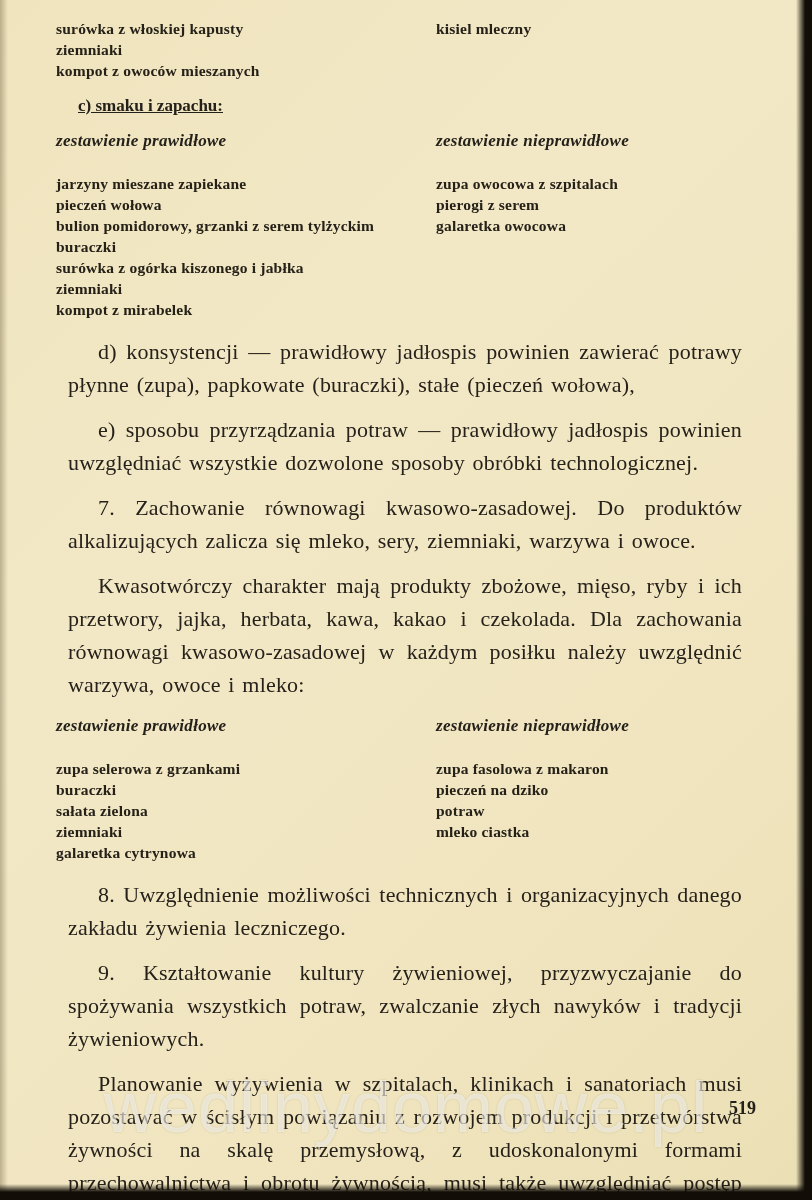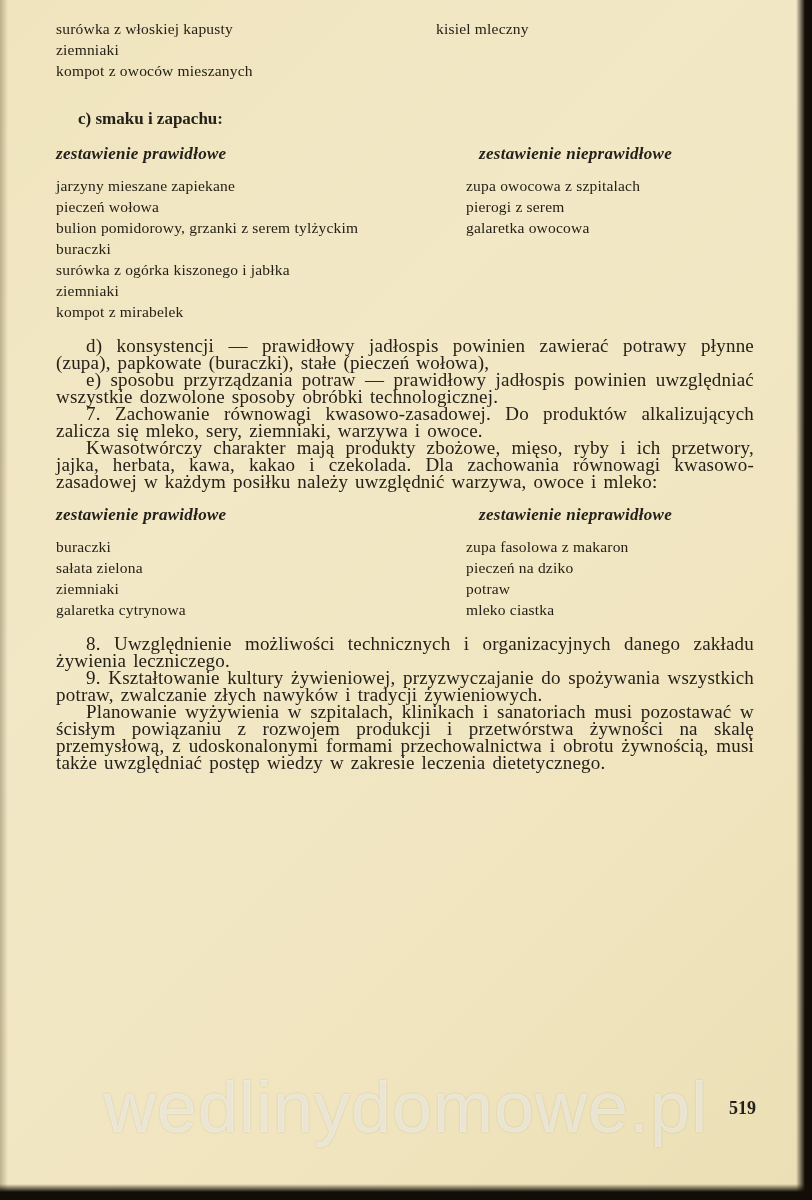--- a/index.html
+++ b/index.html
@@ -17,47 +17,48 @@
     position:relative;
     padding:18px 58px 0 56px;
     z-index:1;
   }
   
   .cols { display:flex; }
   .col-left { flex:0 0 380px; }
   .col-right { flex:1 1 auto; }
 
   .menu-list .list-line {
-    font-weight:400;
+    font-weight:700;
     font-size:15.5px;
     line-height:21px;
     letter-spacing:0.2px;
     color:#262118;
   }
   .section-heading {
     font-weight:700;
     font-size:17px;
-    margin:28px 0 0 22px;
+    margin:15px 0 0 22px;
     color:#24201a;
+    text-decoration:underline;
   }
   .cmp-header {
     font-weight:700;
     font-style:italic;
     font-size:17px;
     letter-spacing:0.3px;
     color:#24201a;
   }
-  .cmp-header-row { margin-top:15px;gap:43px; }
-  .cmp-lists { margin-top:11px;gap:30px; }
+  .cmp-header-row { margin-top:15px; }
+  .cmp-lists { margin-top:22px; }
 
   .paras { margin-top:15px; }
   .paras p {
-    margin:0;
-    font-size:19px;
-    line-height:17px;
+    margin:12px;
+    font-size:22px;
+    line-height:33px;
     text-align:justify;
     text-indent:30px;
     letter-spacing:0.2px;
     word-spacing:2px;
     color:#26211a;
   }
 
   .watermark {
     position:absolute;
     left:0; right:0;
@@ -146,20 +147,21 @@
         <p>7. Zachowanie równowagi kwasowo-zasadowej. Do produktów alkalizujących zalicza się mleko, sery, ziemniaki, warzywa i owoce.</p>
         <p>Kwasotwórczy charakter mają produkty zbożowe, mięso, ryby i ich przetwory, jajka, herbata, kawa, kakao i czekolada. Dla zachowania równowagi kwasowo-zasadowej w każdym posiłku należy uwzględnić warzywa, owoce i mleko:</p>
       </div>
 
     <div class="cols cmp-header-row">
       <div class="col-left cmp-header">zestawienie prawidłowe</div>
       <div class="col-right cmp-header">zestawienie nieprawidłowe</div>
     </div>
     <div class="cols cmp-lists">
       <div class="col-left menu-list">
+          <div class="list-line">zupa selerowa z grzankami</div>
           <div class="list-line">buraczki</div>
           <div class="list-line">sałata zielona</div>
           <div class="list-line">ziemniaki</div>
           <div class="list-line">galaretka cytrynowa</div>
         </div>
       <div class="col-right menu-list">
           <div class="list-line">zupa fasolowa z makaron</div>
           <div class="list-line">pieczeń na dziko</div>
           <div class="list-line">potraw</div>
           <div class="list-line">mleko ciastka</div>

